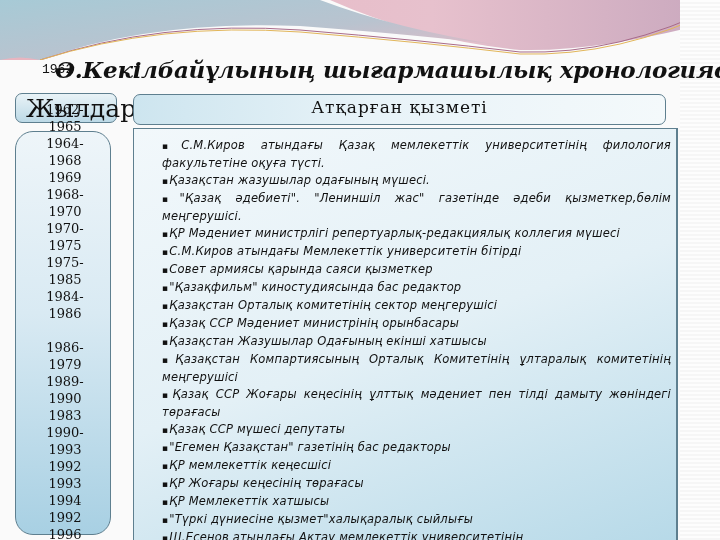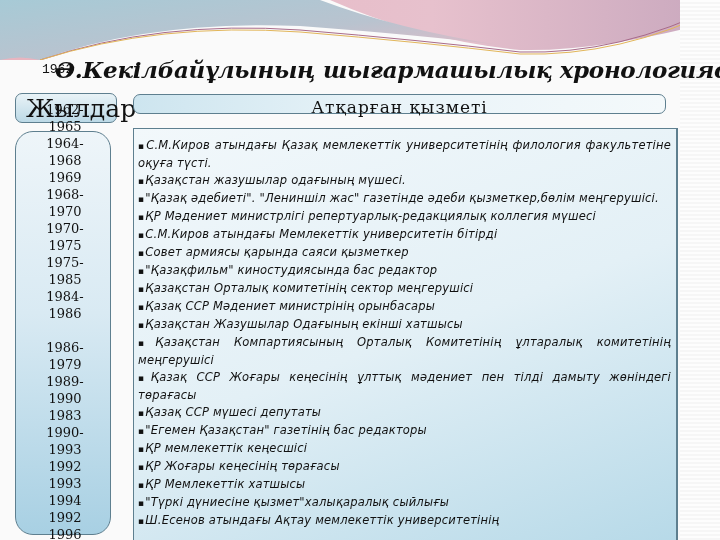--- a/index.html
+++ b/index.html
@@ -34,42 +34,42 @@
     box-sizing:border-box;
   }
   .years {
     position:absolute; left:30px; top:101px; width:70px;
     font-family:"DejaVu Serif", serif; font-size:13px; line-height:17px;
     text-align:center; color:#111;
   }
   .years div { }
   .years .gap { height:17px; text-decoration:none; }
   .job-header {
-    position:absolute; left:133px; top:94px; width:533px; height:20px;
+    position:absolute; left:133px; top:94px; width:533px; height:31px;
     border:1px solid #5e7f8f; border-radius:7px;
     background:linear-gradient(90deg,#cde5ef 0%,#e8f3f8 45%,#f4f9fb 100%);
     box-sizing:border-box;
   }
   .job-header span {
     position:absolute; left:0; right:0; top:2px; text-align:center;
     font-size:17px; letter-spacing:1px; color:#111;
     font-family:"DejaVu Serif", serif;
   }
   .job-panel {
     position:absolute; left:133px; top:128px; width:545px; height:420px;
     border:1px solid #5e7f8f; border-right:2px solid #5e7f8f;
     background:linear-gradient(160deg,#f2f8fb 0%,#e3f0f6 50%,#b6d9e8 100%);
     box-sizing:border-box;
   }
   .jobs {
     position:absolute; left:138px; top:111px; width:533px;
     font-family:"DejaVu Sans", sans-serif; font-style:italic;
     font-size:11.5px; line-height:17px; color:#111; letter-spacing:0.2px;
   }
-  .jobs .item { text-align:justify; }
+  .jobs .item { text-align:justify;margin-left:24px; }
   .jobs .item::before { content:"▪"; font-style:normal; font-size:9px; margin-right:1px; }
   .right-strip {
     position:absolute; left:680px; top:0; width:40px; height:540px;
     background:repeating-linear-gradient(0deg,#f6f6f6 0 2px,#fdfdfd 2px 4px);
   }
 </style>
 </head>
 <body>
 
 <svg class="bg-wave" viewBox="0 0 720 60" preserveAspectRatio="none">

